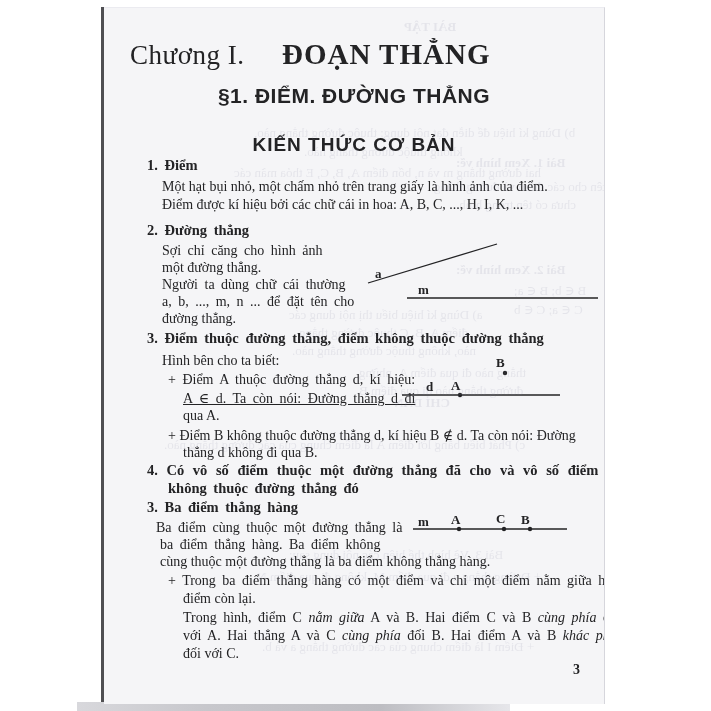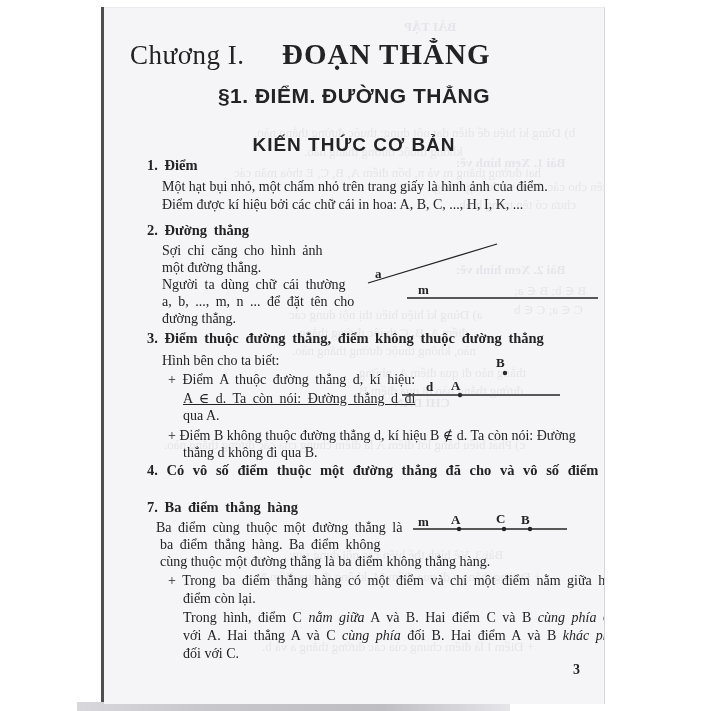--- a/index.html
+++ b/index.html
@@ -92,22 +92,23 @@
   <svg class="abs" style="left:294px;top:343px;" width="168" height="52">
     <line x1="4" y1="44" x2="162" y2="44"></line>
     <text x="28" y="40">d</text>
     <text x="53" y="39">A</text>
     <circle cx="62" cy="44" r="2.2"></circle>
     <text x="98" y="16">B</text>
     <circle cx="107" cy="22" r="2.2"></circle>
   </svg>
 
   <div class="abs h wide" style="left:43px;top:454px;">4. Có vô số điểm thuộc một đường thẳng đã cho và vô số điểm</div>
+  <div class="abs h" style="left:64px;top:472px;">không thuộc đường thẳng đó</div>
 
-  <div class="abs h" style="left:43px;top:491px;">7. Ba điểm thẳng hàng</div>
+  <div class="abs h" style="left:43px;top:491px;">3. Ba điểm thẳng hàng</div>
   <div class="abs ln just" style="left:52px;top:512px;">Ba điểm cùng thuộc một đường thẳng là</div>
   <div class="abs ln just" style="left:56px;top:529px;">ba điểm thẳng hàng. Ba điểm không</div>
   <div class="abs ln" style="left:56px;top:546px;">cùng thuộc một đường thẳng là ba điểm không thẳng hàng.</div>
 
   <svg class="abs" style="left:304px;top:501px;" width="166" height="28">
     <line x1="5" y1="20" x2="159" y2="20"></line>
     <text x="10" y="17">m</text>
     <text x="43" y="15">A</text>
     <circle cx="51" cy="20" r="2.2"></circle>
     <text x="88" y="14">C</text>

